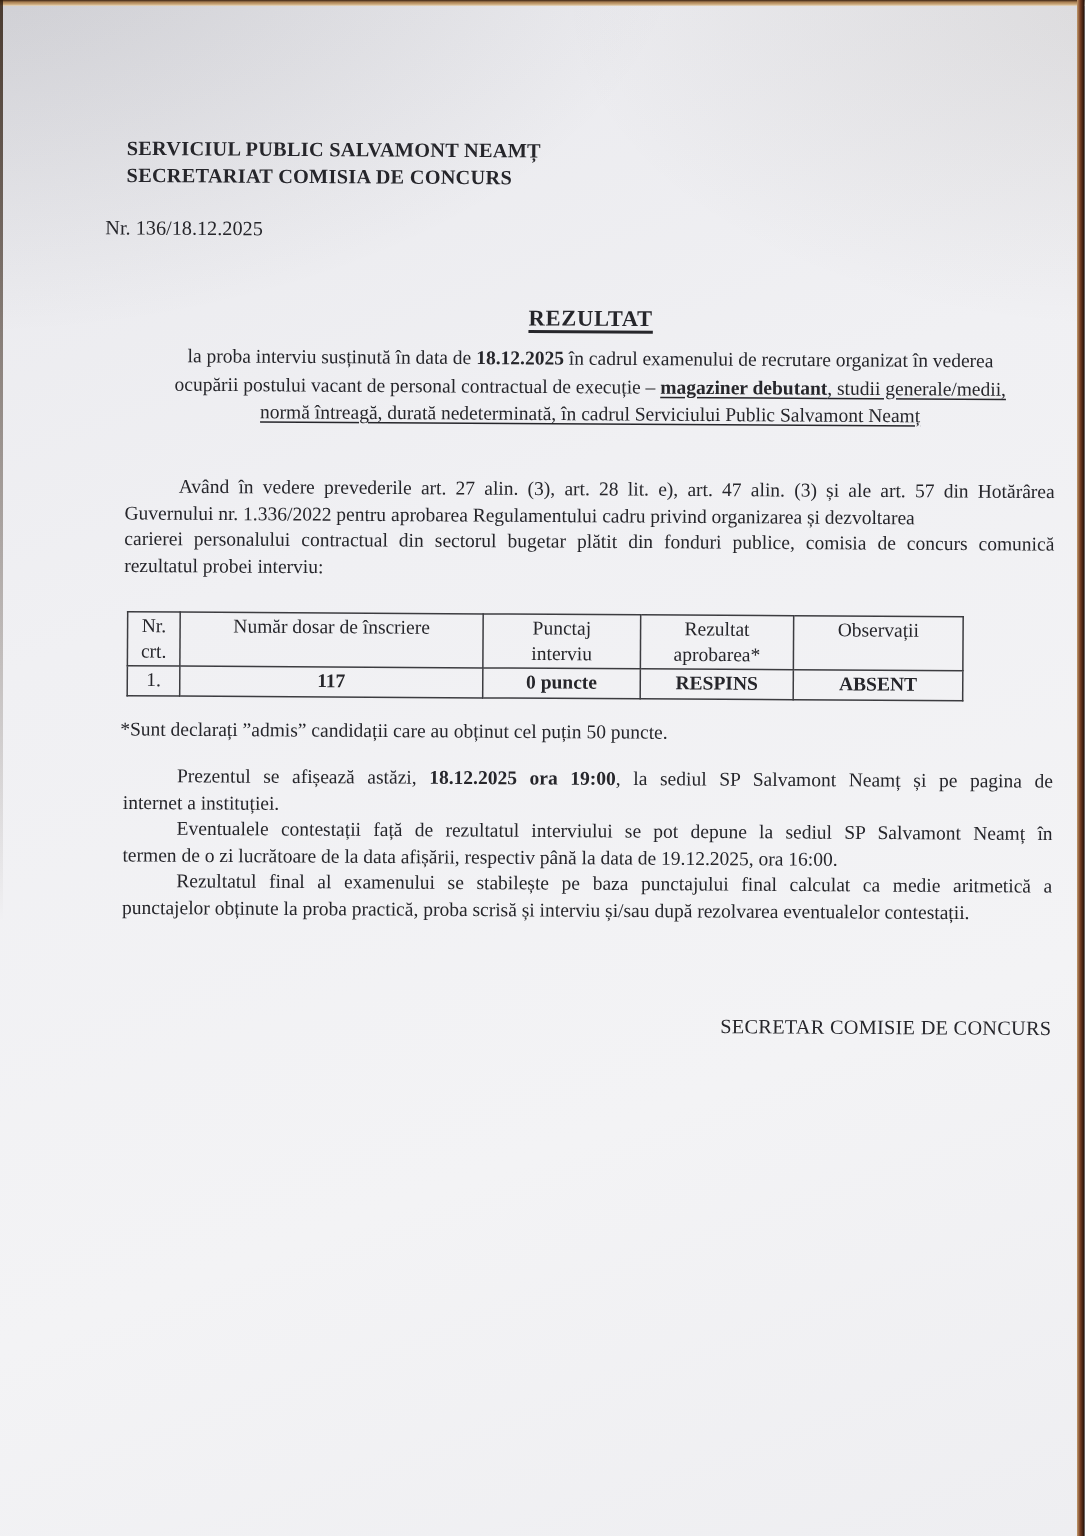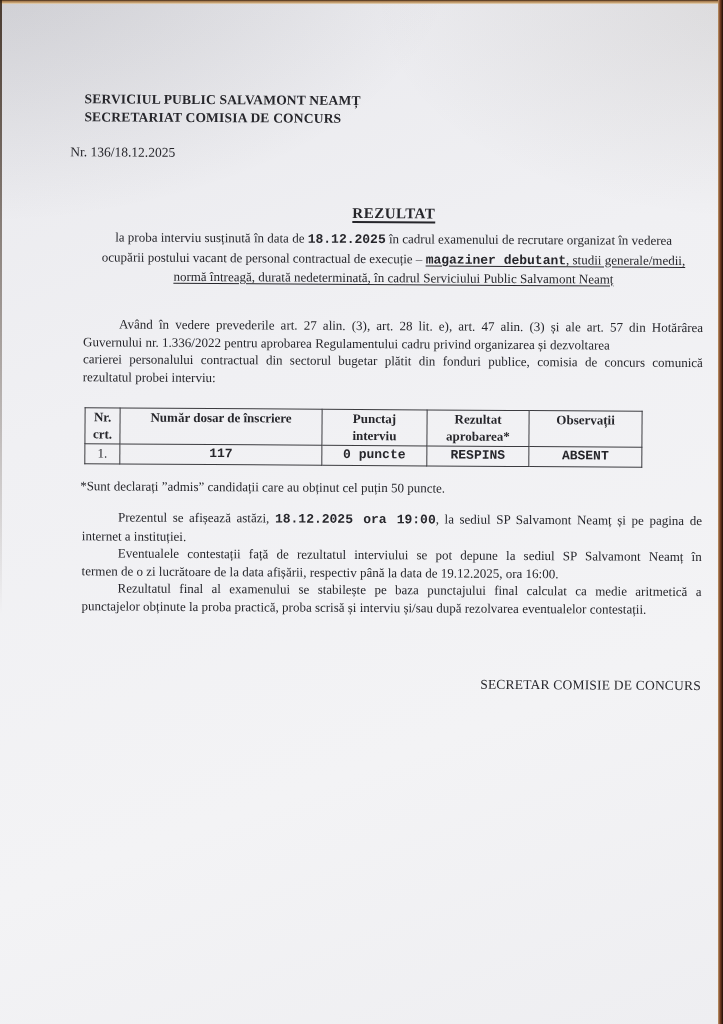--- a/index.html
+++ b/index.html
@@ -49,41 +49,41 @@
   .docnum { left: 68px; top: 146px; font-size: 13.5px; }
 
   .doc-title {
     left: 82px; top: 205px; width: 620px; text-align: center;
     font-weight: bold; font-size: 15px; letter-spacing: 0.5px;
     text-decoration: none;
   }
   .doc-title span { text-decoration: underline; text-underline-offset: 3px; text-decoration-thickness: 1.5px; }
 
   .intro { left: 82px; top: 230px; width: 620px; text-align: center; line-height: 18.5px; }
-  .b { font-weight: bold; font-family: Liberation Mono, monospace; }
+  .b { font-weight: bold; }
   .u { text-decoration: underline; text-underline-offset: 2px; }
 
   .legal { left: 82px; top: 317px; width: 620px; line-height: 17.5px; }
   .line { display: block; }
   .flush { text-align: justify; text-align-last: justify; }
   .indent { text-indent: 36px; }
 
   table.results {
     position: absolute; left: 84px; top: 409px; width: 557px;
     border-collapse: collapse; table-layout: fixed;
     font-size: 13px; color: #26262b;
   }
   table.results td {
     border: 1.3px solid #3c3c40;
     text-align: center; vertical-align: top;
     line-height: 16.5px; padding: 1px 2px;
   }
   table.results .hdr td { height: 36px; }
   table.results .datarow td { height: 18px; vertical-align: middle; }
-  table.results span { display: block; font-weight: bold; }
+  table.results span { display: block; }
   .col0 { width: 35px; } .col1 { width: 202px; } .col2 { width: 105px; } .col3 { width: 102px; } .col4 { width: 113px; }
 
   .footnote { left: 80px; top: 479px; width: 620px; line-height: 17px; }
 
   .para-block { left: 82px; top: 510px; width: 620px; line-height: 17.5px; }
 
   .signature { left: 82px; top: 676px; width: 620px; text-align: right; font-size: 13.5px; letter-spacing: 0.2px; }
 </style>
 </head>
 <body>

